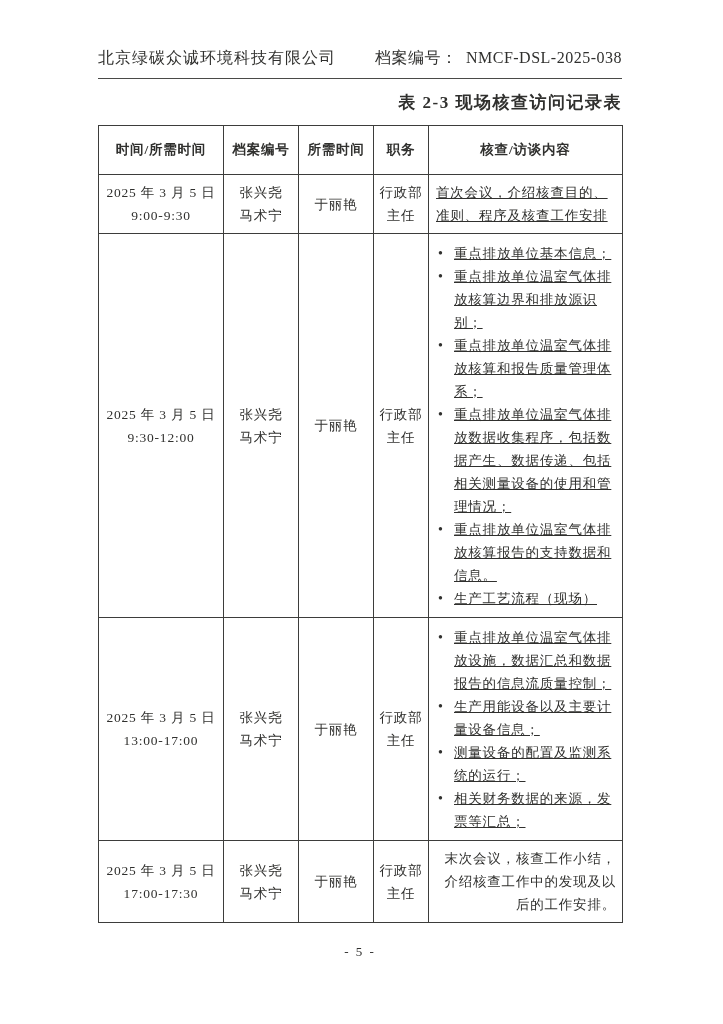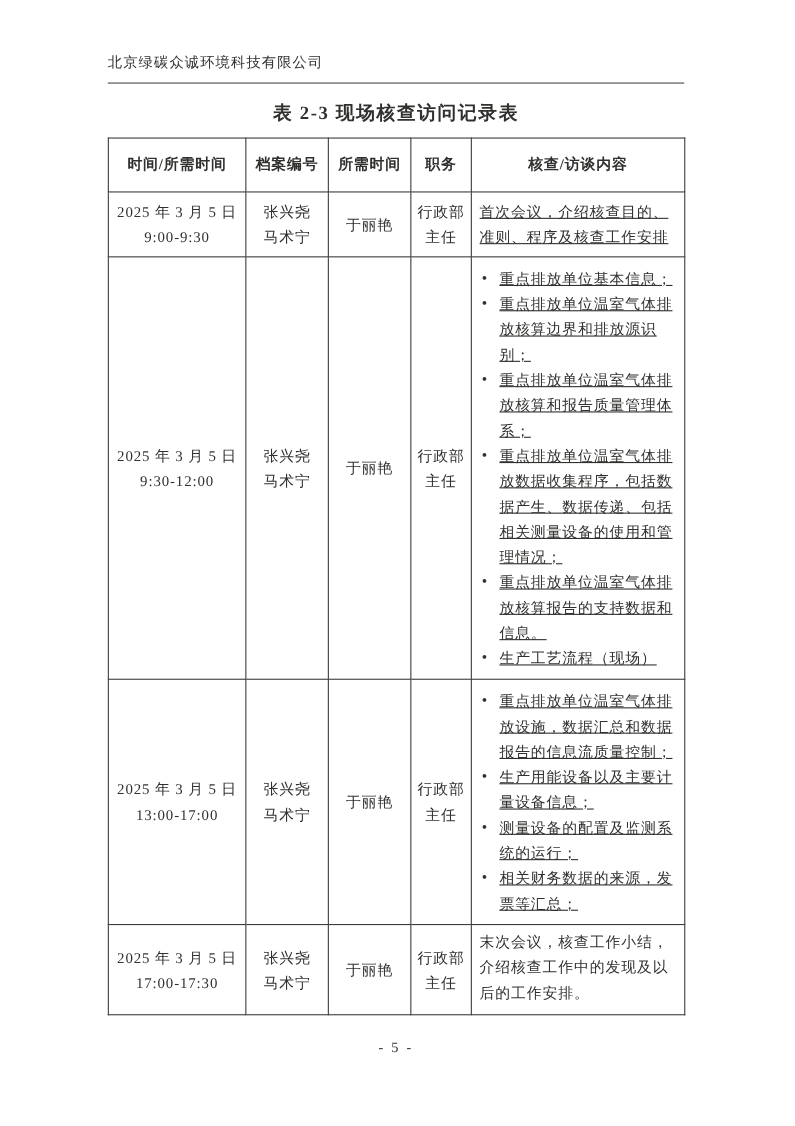--- a/index.html
+++ b/index.html
@@ -20,39 +20,39 @@
   .doc-header {
     position: absolute;
     left: 98px;
     top: 48px;
     width: 524px;
     display: flex;
     justify-content: space-between;
     align-items: baseline;
     border-bottom: 1px solid #4a4a48;
     padding-bottom: 9px;
-    font-size: 13px;
+    font-size: 16px;
     letter-spacing: 1px;
   }
   .doc-header .archive {
     letter-spacing: 0.5px;
     white-space: nowrap;
   }
   .doc-header .archive .num {
     letter-spacing: 0.5px;
     padding-left: 4px;
   }
 
   
   .table-title {
     position: absolute;
     left: 98px;
     top: 91px;
     width: 524px;
-    text-align: center;
+    text-align: right;
     font-size: 17px;
     font-weight: bold;
     letter-spacing: 1.5px;
     margin: 0;
   }
 
   
   table.record-table {
     position: absolute;
     left: 98px;
@@ -90,21 +90,21 @@
   tr.row-first  { height: 50px; }
   tr.row-main   { height: 384px; }
   tr.row-site   { height: 223px; }
   tr.row-last   { height: 70px; }
 
   td.content-cell {
     padding: 6px 6px 6px 7px;
     vertical-align: middle;
   }
   td.content-cell.plain-left   { text-align: left; text-decoration: underline; }
-  td.content-cell.plain-center { text-align: left; font-family: Liberation Mono, monospace; }
+  td.content-cell.plain-center { text-align: right; }
 
   ul.bullet-list {
     list-style: none;
     margin: 0;
     padding: 0;
     text-decoration: underline;
   }
   ul.bullet-list li {
     position: relative;
     padding-left: 18px;
@@ -129,20 +129,24 @@
     letter-spacing: 2px;
   }
 </style>
 </head>
 <body>
 
 <div>
 
   <div class="doc-header">
     <span>北京绿碳众诚环境科技有限公司</span>
+    <span class="archive">
+      <span>档案编号：</span>
+      <span class="num">NMCF-DSL-2025-038</span>
+    </span>
   </div>
 
   <h1 class="table-title">表 2-3 现场核查访问记录表</h1>
 
   <table class="record-table">
     <colgroup>
       <col class="c-time">
         <col class="c-auditor">
         <col class="c-interv">
         <col class="c-pos">

